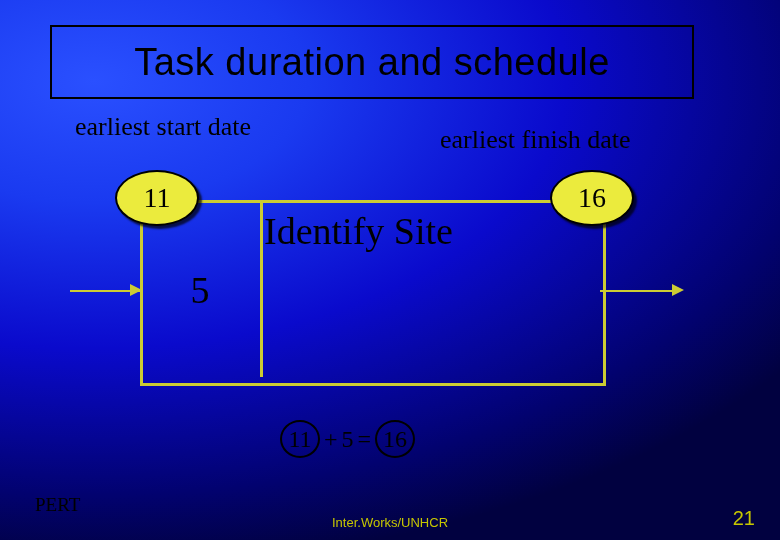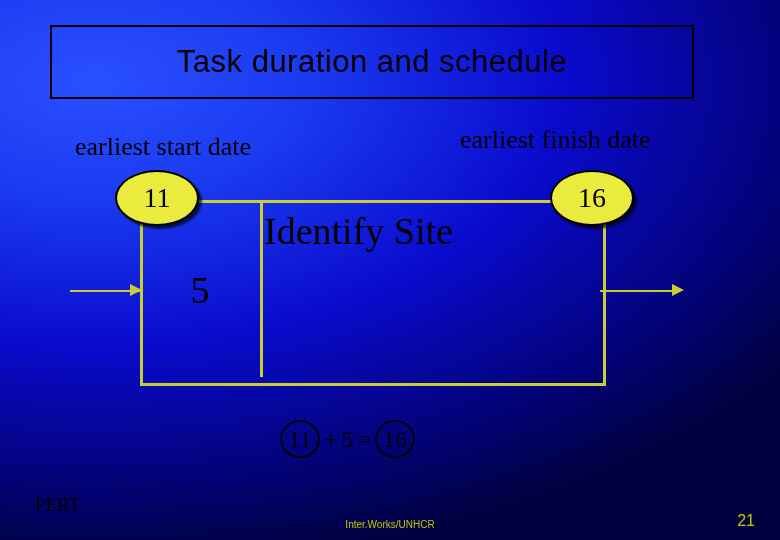--- a/index.html
+++ b/index.html
@@ -28,32 +28,32 @@
     top: 25px;
     width: 640px;
     height: 70px;
     border: 2px solid #000;
     background: transparent;
     display: flex;
     align-items: center;
     justify-content: center;
   }
   .title-text {
-    font-size: 31px;
+    font-size: 38px;
     color: #000;
     letter-spacing: 0.5px;
   }
   .label {
     position: absolute;
     font-size: 26px;
     color: #000;
     font-family: Georgia, "Times New Roman", serif;
   }
-  .label-es { left: 75px;  top: 132px; }
-  .label-ef { left: 460px; top: 125px; }
+  .label-es { left: 75px;  top: 112px; }
+  .label-ef { left: 440px; top: 125px; }
 
   .task-box {
     position: absolute;
     left: 140px;
     top: 200px;
     width: 460px;
     height: 180px;
     border: 3px solid #cccc33;
     background: transparent;
   }
@@ -151,28 +151,28 @@
     bottom: 24px;
     font-family: Georgia, "Times New Roman", serif;
     font-size: 19px;
     color: #000;
   }
   .footer-center {
     position: absolute;
     left: 0; right: 0;
     bottom: 10px;
     text-align: center;
-    font-size: 10px;
+    font-size: 13px;
     color: #c6c600;
   }
   .footer-right {
     position: absolute;
     right: 25px;
     bottom: 10px;
-    font-size: 16px;
+    font-size: 20px;
     color: #c6c600;
   }
 </style>
 </head>
 <body>
 
 <div class="slide">
 
   <div class="title-box">
     <span class="title-text">Task duration and schedule</span>

